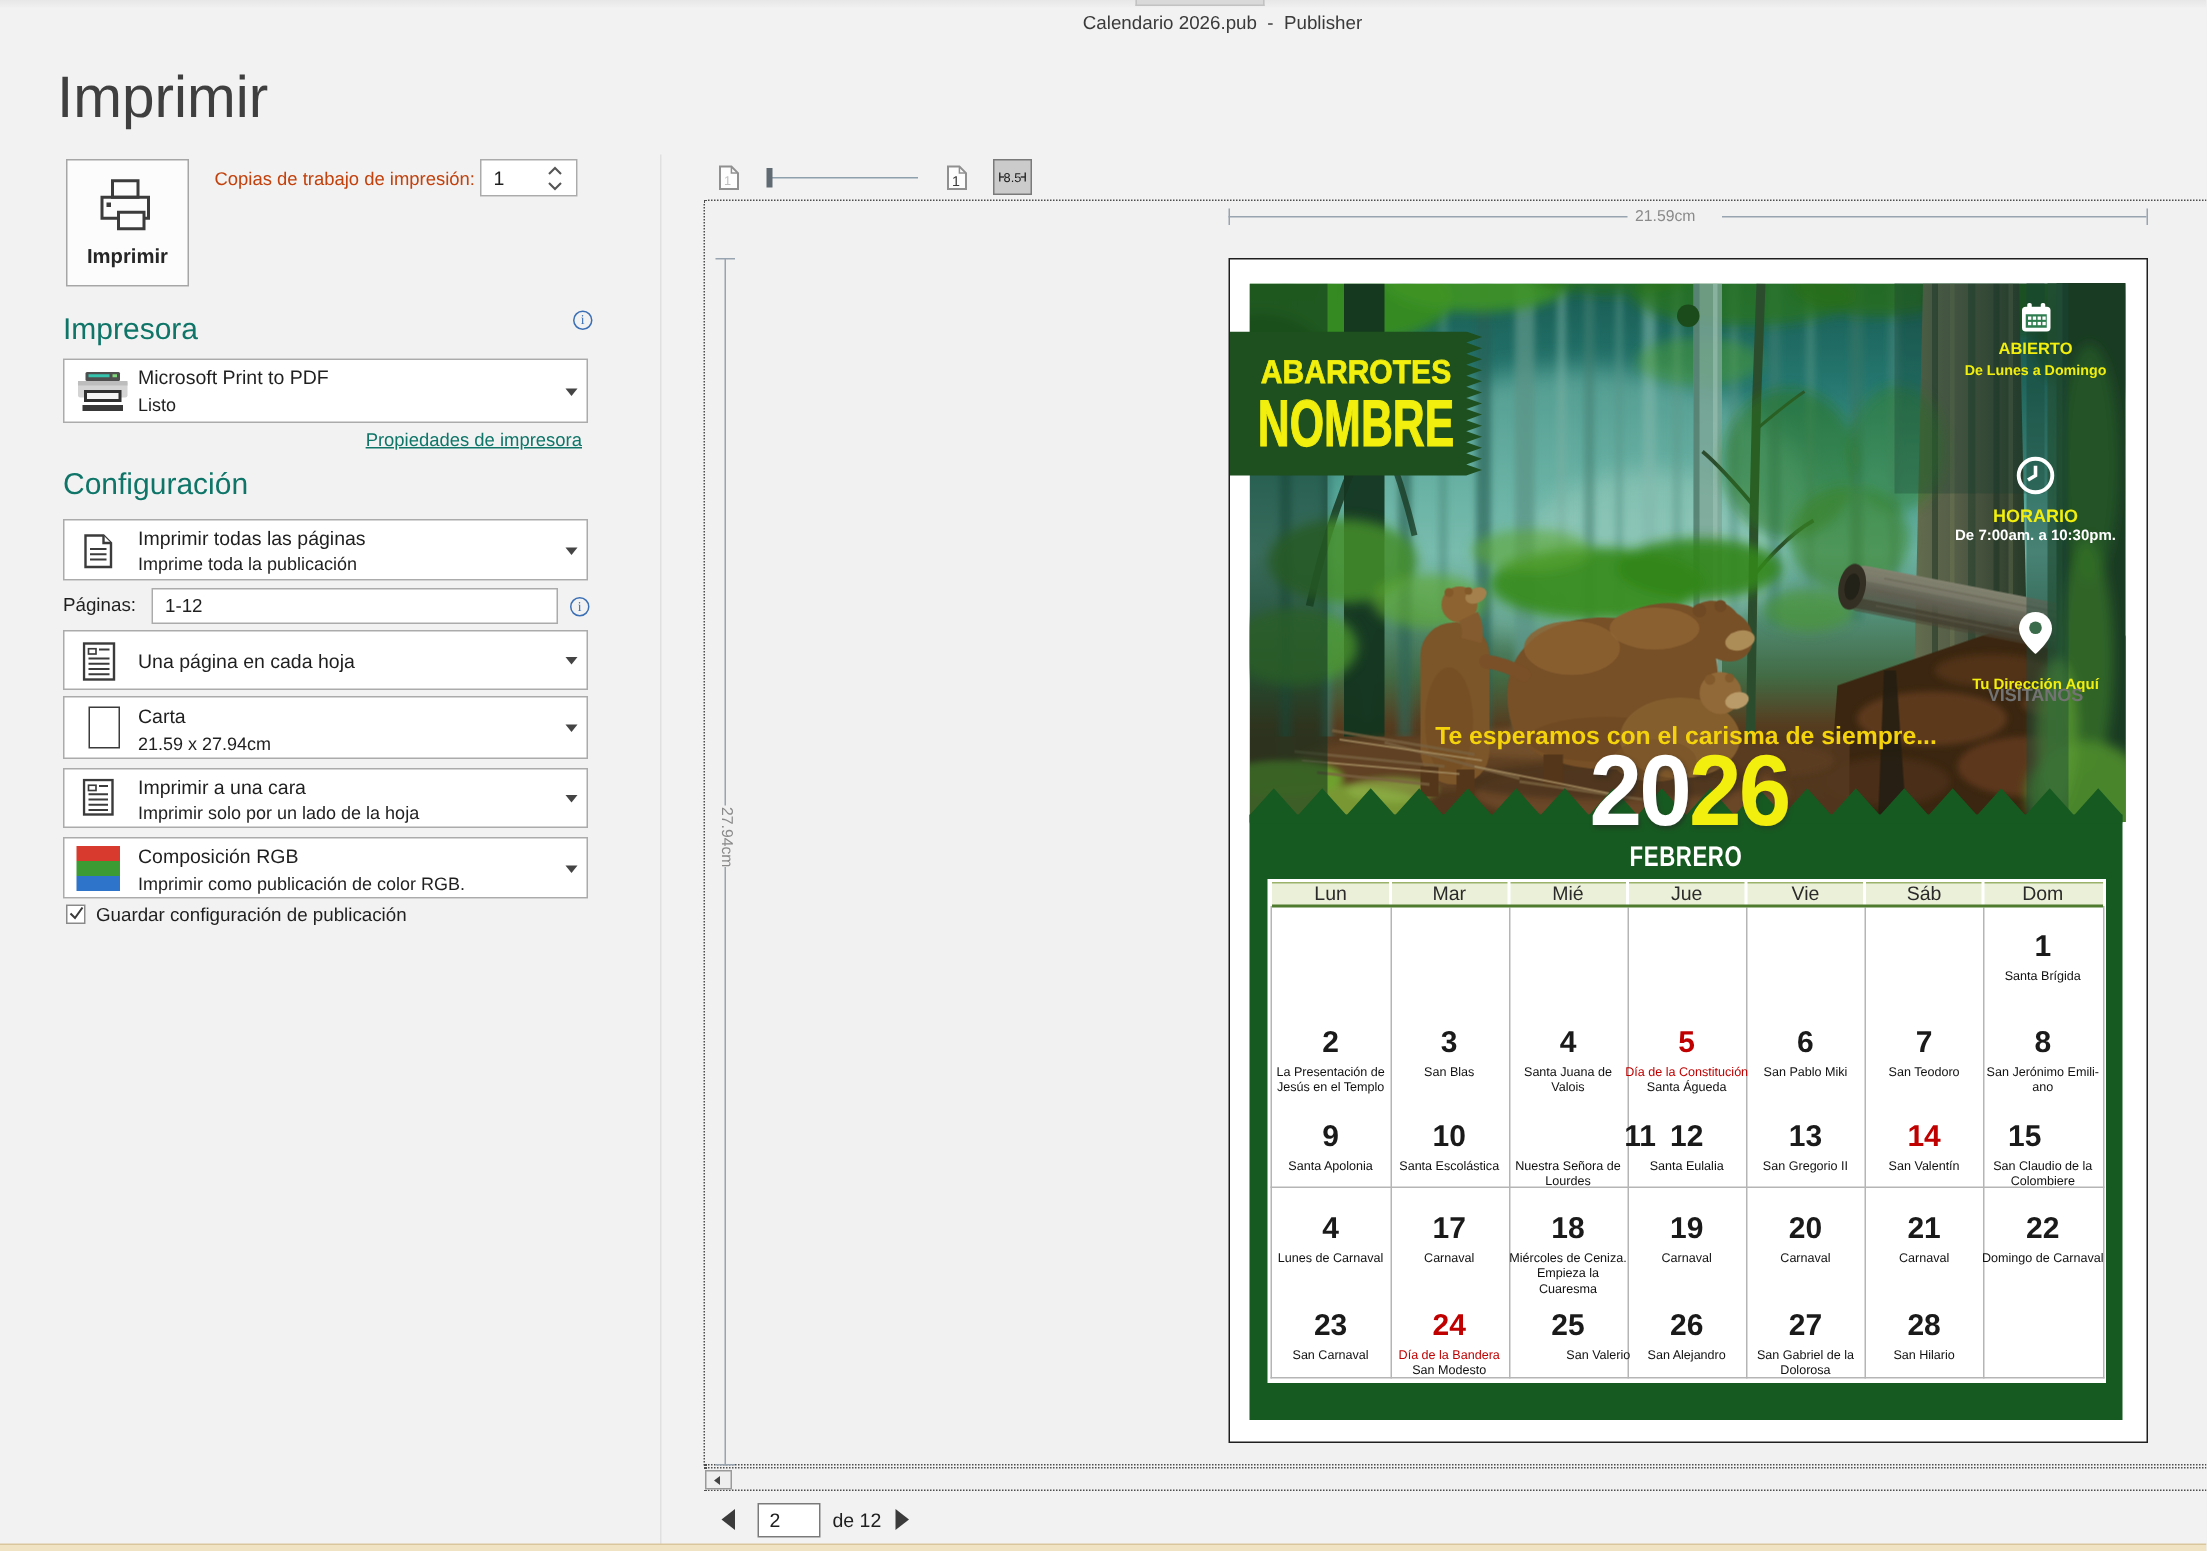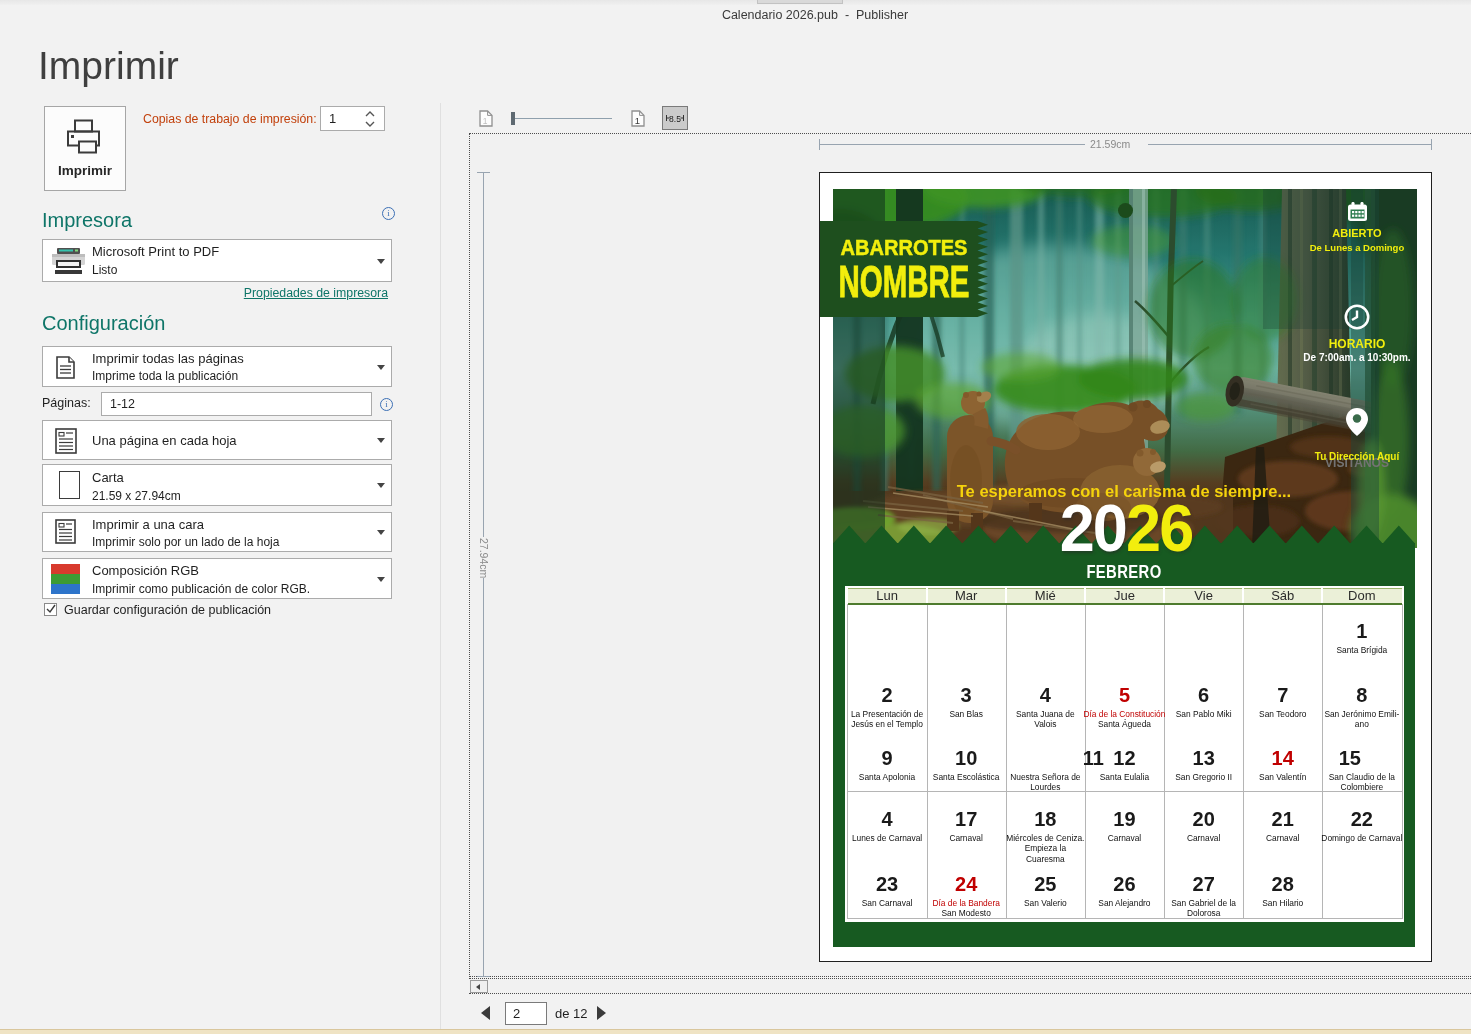--- a/index.html
+++ b/index.html
@@ -491,21 +491,21 @@
 <div class="abs" style="left:1162.1px;top:833px;width:83.1px;text-align:center;font-size:8.4px;color:#111;line-height:10.4px;white-space:nowrap;">Carnaval</div>
 <div class="abs" style="left:1243.2px;top:808px;width:79.1px;text-align:center;font-size:20px;font-weight:bold;color:#1a1a1a;line-height:22px;">21</div>
 <div class="abs" style="left:1241.2px;top:833px;width:83.1px;text-align:center;font-size:8.4px;color:#111;line-height:10.4px;white-space:nowrap;">Carnaval</div>
 <div class="abs" style="left:1322.3px;top:808px;width:79.1px;text-align:center;font-size:20px;font-weight:bold;color:#1a1a1a;line-height:22px;">22</div>
 <div class="abs" style="left:1320.3px;top:833px;width:83.1px;text-align:center;font-size:8.4px;color:#111;line-height:10.4px;white-space:nowrap;">Domingo de Carnaval</div>
 <div class="abs" style="left:847.5px;top:873px;width:79.1px;text-align:center;font-size:20px;font-weight:bold;color:#1a1a1a;line-height:22px;">23</div>
 <div class="abs" style="left:845.5px;top:898px;width:83.1px;text-align:center;font-size:8.4px;color:#111;line-height:10.4px;white-space:nowrap;">San Carnaval</div>
 <div class="abs" style="left:926.6px;top:873px;width:79.1px;text-align:center;font-size:20px;font-weight:bold;color:#c00000;line-height:22px;">24</div>
 <div class="abs" style="left:924.6px;top:898px;width:83.1px;text-align:center;font-size:8.4px;color:#111;line-height:10.4px;white-space:nowrap;"><span style="color:#c00000;">Día de la Bandera</span><br>San Modesto</div>
 <div class="abs" style="left:1005.8px;top:873px;width:79.1px;text-align:center;font-size:20px;font-weight:bold;color:#1a1a1a;line-height:22px;">25</div>
-<div class="abs" style="left:1003.8px;top:898px;width:83.1px;text-align:center;font-size:8.4px;color:#111;line-height:10.4px;white-space:nowrap;">San Valerio</div>
+<div class="abs" style="left:1003.8px;top:898px;width:83.1px;text-align:right;font-size:8.4px;color:#111;line-height:10.4px;white-space:nowrap;">San Valerio</div>
 <div class="abs" style="left:1084.9px;top:873px;width:79.1px;text-align:center;font-size:20px;font-weight:bold;color:#1a1a1a;line-height:22px;">26</div>
 <div class="abs" style="left:1082.9px;top:898px;width:83.1px;text-align:center;font-size:8.4px;color:#111;line-height:10.4px;white-space:nowrap;">San Alejandro</div>
 <div class="abs" style="left:1164.1px;top:873px;width:79.1px;text-align:center;font-size:20px;font-weight:bold;color:#1a1a1a;line-height:22px;">27</div>
 <div class="abs" style="left:1162.1px;top:898px;width:83.1px;text-align:center;font-size:8.4px;color:#111;line-height:10.4px;white-space:nowrap;">San Gabriel de la<br>Dolorosa</div>
 <div class="abs" style="left:1243.2px;top:873px;width:79.1px;text-align:center;font-size:20px;font-weight:bold;color:#1a1a1a;line-height:22px;">28</div>
 <div class="abs" style="left:1241.2px;top:898px;width:83.1px;text-align:center;font-size:8.4px;color:#111;line-height:10.4px;white-space:nowrap;">San Hilario</div>
 
 <div class="abs" style="left:847.5px;top:602.5px;width:554px;height:2px;background:#4e7b2e;"></div>
 
 <div class="abs" style="left:469px;top:978px;width:1004px;height:16px;border-top:1px dotted #4d4d4d;border-bottom:1px dotted #4d4d4d;box-sizing:border-box;background:#f1f1f1;"></div>

